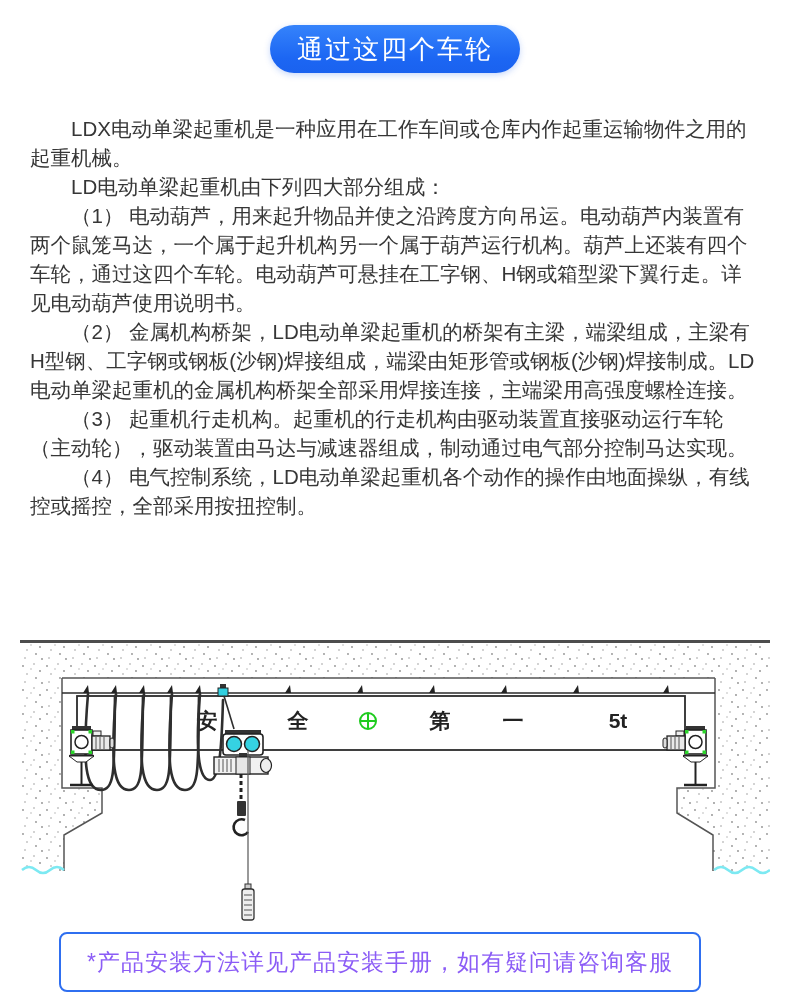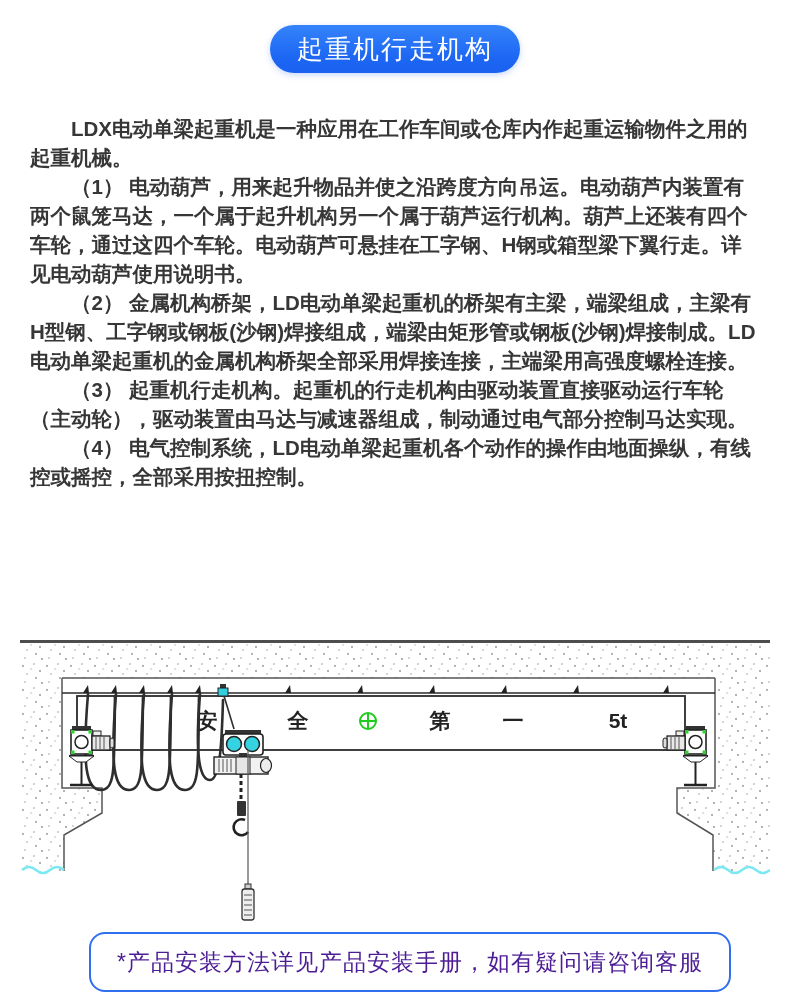--- a/index.html
+++ b/index.html
@@ -13,41 +13,42 @@
     border-radius:26px;
     background:linear-gradient(180deg,#3583fb 0%,#1c66f3 70%,#1a62ef 100%);
     display:flex;align-items:center;justify-content:center;
     color:#ffffff;font-size:26px;letter-spacing:2px;
     box-shadow:0 2px 6px rgba(30,100,240,.25);
   }
   .body-text{
     position:absolute;left:30px;top:114px;width:732px;
     font-size:20.5px;line-height:29px;color:#363636;
   }
-  .body-text p{margin:0;text-indent:2em;font-weight:bold;}
+  .body-text p{margin:0;text-indent:2em;}
   .body-text p.gap-top{margin-top:18px;}
   .diagram-wrap{
     position:absolute;left:20px;top:638px;width:750px;height:296px;
   }
   .footer-note{
-    position:absolute;left:89px;top:932px;width:638px;height:56px;
-    border:2px solid #2f6ff0;border-radius:16px;background:#ffffff;
+    position:absolute;left:59px;top:932px;width:638px;height:56px;
+    border:2px solid #2f6ff0;border-radius:8px;background:#ffffff;
     display:flex;align-items:center;justify-content:center;
-    font-size:23px;color:#4c1d95;font-weight:500;letter-spacing:1px;
+    font-size:23px;color:#8b5cf6;font-weight:500;letter-spacing:1px;
   }
 </style>
 </head>
 <body>
 
 <div class="header-pill">
-  <span>起重机行走机构</span>
+  <span>通过这四个车轮</span>
 </div>
 
 <div class="body-text">
   <p>LDX电动单梁起重机是一种应用在工作车间或仓库内作起重运输物件之用的起重机械。</p>
+  <p>LD电动单梁起重机由下列四大部分组成：</p>
   <p>（1） 电动葫芦，用来起升物品并使之沿跨度方向吊运。电动葫芦内装置有两个鼠笼马达，一个属于起升机构另一个属于葫芦运行机构。葫芦上还装有四个车轮，通过这四个车轮。电动葫芦可悬挂在工字钢、H钢或箱型梁下翼行走。详见电动葫芦使用说明书。</p>
   <p>（2） 金属机构桥架，LD电动单梁起重机的桥架有主梁，端梁组成，主梁有H型钢、工字钢或钢板(沙钢)焊接组成，端梁由矩形管或钢板(沙钢)焊接制成。LD电动单梁起重机的金属机构桥架全部采用焊接连接，主端梁用高强度螺栓连接。</p>
   <p>（3） 起重机行走机构。起重机的行走机构由驱动装置直接驱动运行车轮（主动轮），驱动装置由马达与减速器组成，制动通过电气部分控制马达实现。</p>
   <p>（4） 电气控制系统，LD电动单梁起重机各个动作的操作由地面操纵，有线控或摇控，全部采用按扭控制。</p>
 </div>
 
 <div class="diagram-wrap">
 <svg width="750" height="296" viewBox="0 0 750 296" xmlns="http://www.w3.org/2000/svg">
   <defs>
     <pattern id="stip" width="24" height="24" patternUnits="userSpaceOnUse">

